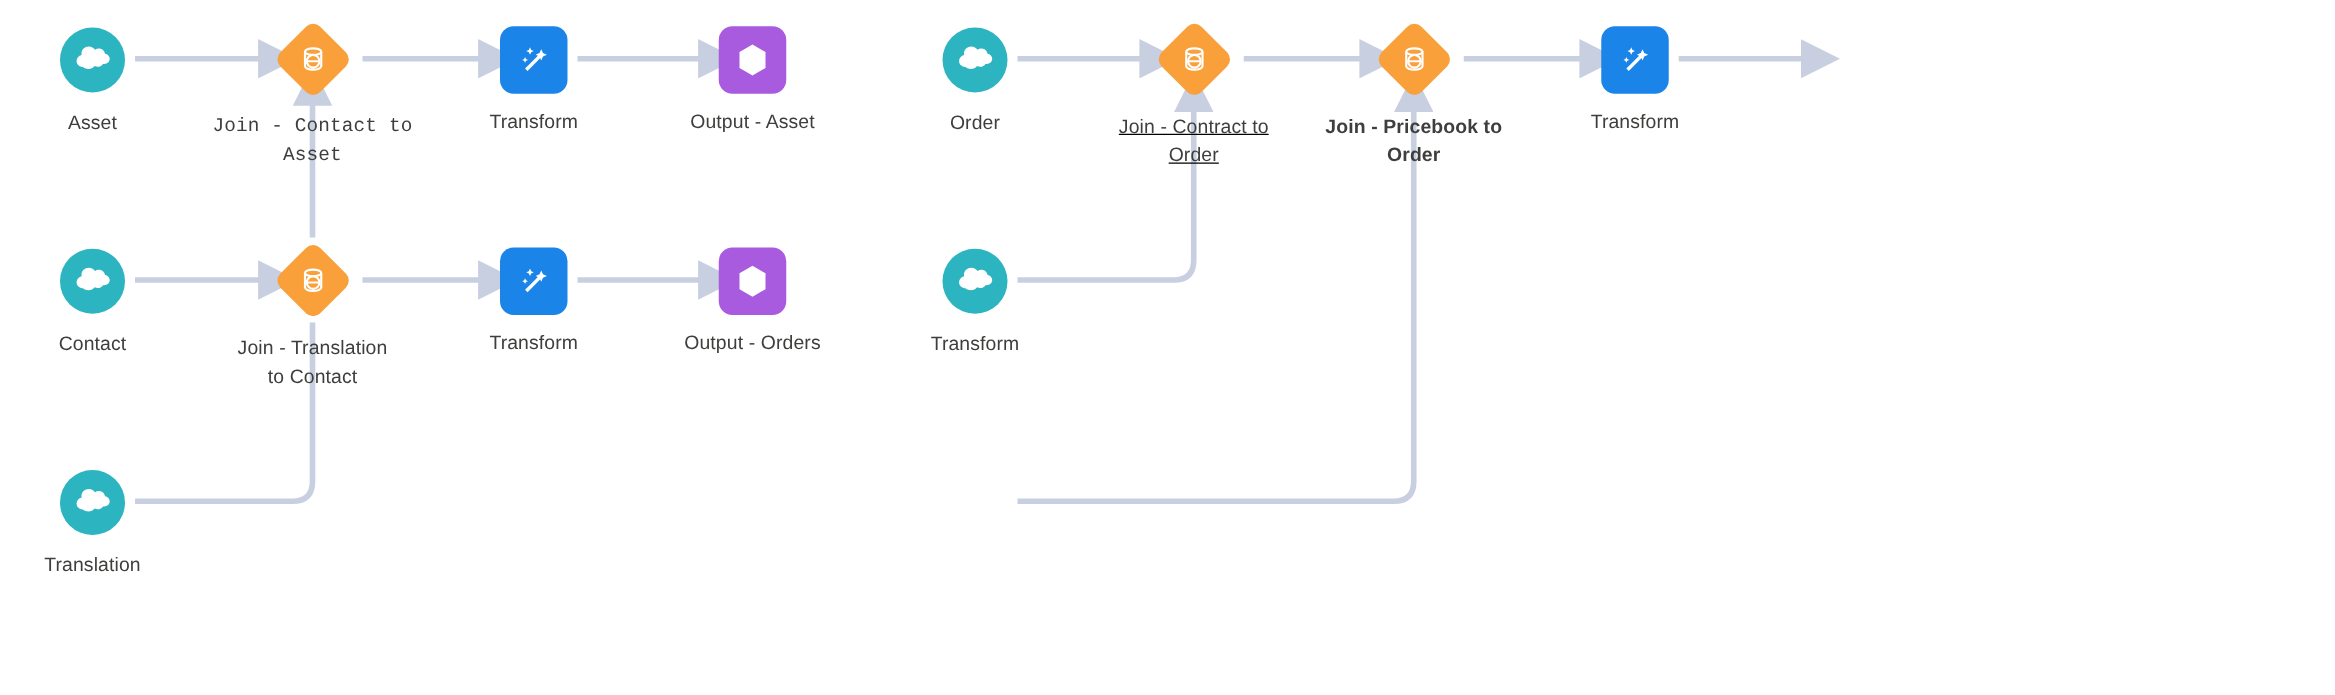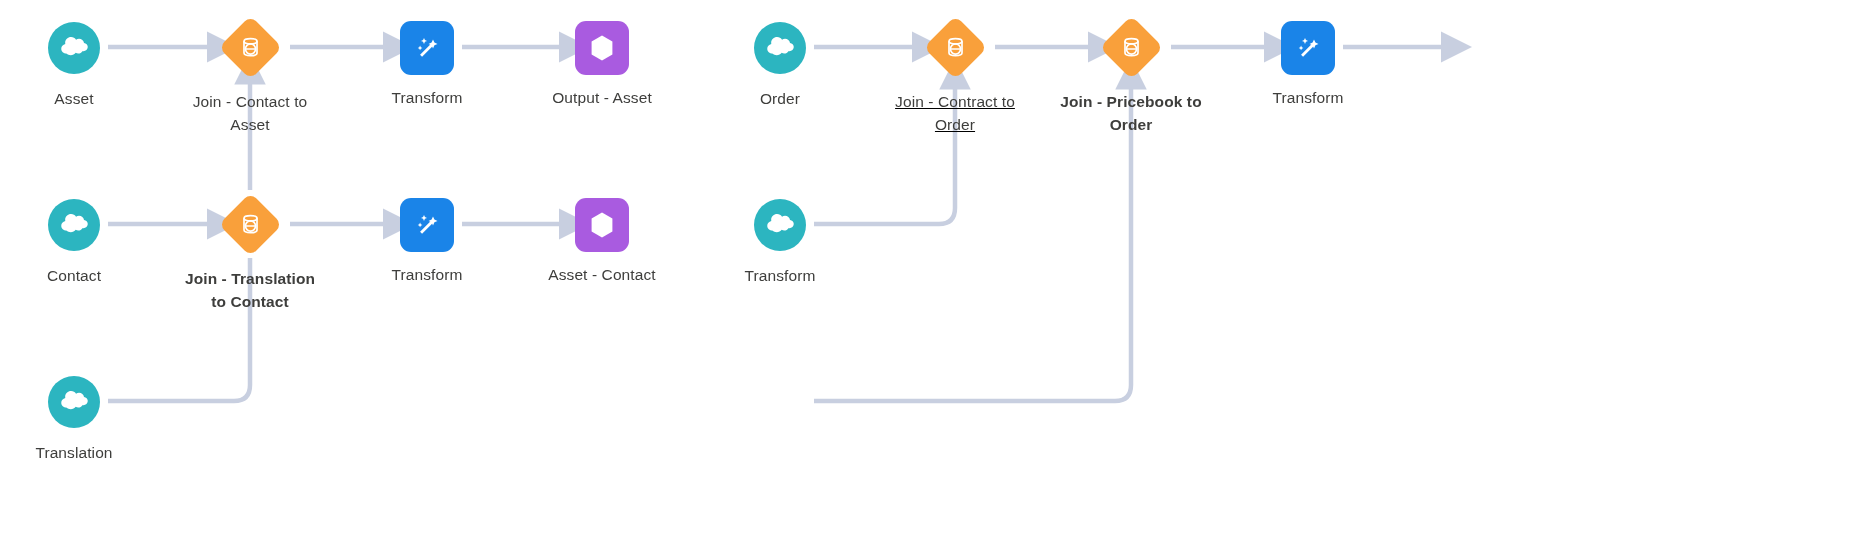--- a/index.html
+++ b/index.html
@@ -148,21 +148,21 @@
 <div class="node" style="left: 74px; top: 20px;">
       <div class="node-shape">
         <div class="shape-source">
           <svg width="34" height="34" viewBox="0 0 40 40" aria-hidden="true">
             <path fill="#ffffff" d="M11.2 26.6c-3.4 0-6.2-2.5-6.2-5.7 0-2.7 2-5 4.8-5.6-.1-.5-.2-1-.2-1.5 0-3.6 3.1-6.6 7-6.6 2.4 0 4.6 1.2 5.8 3.1 1-.7 2.2-1.1 3.5-1.1 3 0 5.5 2.1 5.9 4.9 2.5.3 4.4 2.3 4.4 4.8 0 2.7-2.3 4.9-5.2 4.9-.4 0-.8 0-1.2-.1-.9 1.6-2.7 2.7-4.8 2.7-1.1 0-2.1-.3-3-.8-1.3 1.8-3.5 2.9-5.9 2.9-1.8 0-3.5-.6-4.9-1.6z"></path>
           </svg>
         </div>
       </div>
       <div class="node-label">Asset</div>
     </div>
-    <div class="node" style="left: 250px; top: 20px;">
+    <div class="node" style="left: 250px; top: 20px; font-family: Liberation Mono, monospace;">
       <div class="node-shape">
         <div class="shape-join">
           <div class="shape-join-inner">
             <span class="shape-join-glyph">
               <svg width="26" height="26" viewBox="0 0 32 32" aria-hidden="true">
                 <ellipse cx="16" cy="7.5" rx="8" ry="3.2" fill="none" stroke="#ffffff" stroke-width="2.1"></ellipse>
                 <path d="M8 7.5 V22 c0 1.8 3.6 3.2 8 3.2 s8-1.4 8-3.2 V7.5" fill="none" stroke="#ffffff" stroke-width="2.1"></path>
                 <circle cx="16" cy="17" r="6.2" fill="none" stroke="#ffffff" stroke-width="2.1"></circle>
                 <line x1="10.5" y1="17" x2="21.5" y2="17" stroke="#ffffff" stroke-width="2.1"></line>
               </svg>
@@ -199,21 +199,21 @@
     <div class="node" style="left: 74px; top: 197px;">
       <div class="node-shape">
         <div class="shape-source">
           <svg width="34" height="34" viewBox="0 0 40 40" aria-hidden="true">
             <path fill="#ffffff" d="M11.2 26.6c-3.4 0-6.2-2.5-6.2-5.7 0-2.7 2-5 4.8-5.6-.1-.5-.2-1-.2-1.5 0-3.6 3.1-6.6 7-6.6 2.4 0 4.6 1.2 5.8 3.1 1-.7 2.2-1.1 3.5-1.1 3 0 5.5 2.1 5.9 4.9 2.5.3 4.4 2.3 4.4 4.8 0 2.7-2.3 4.9-5.2 4.9-.4 0-.8 0-1.2-.1-.9 1.6-2.7 2.7-4.8 2.7-1.1 0-2.1-.3-3-.8-1.3 1.8-3.5 2.9-5.9 2.9-1.8 0-3.5-.6-4.9-1.6z"></path>
           </svg>
         </div>
       </div>
       <div class="node-label">Contact</div>
     </div>
-    <div class="node" style="left: 250px; top: 197px; font-weight: bold;">
+    <div class="node" style="left: 250px; top: 197px;">
       <div class="node-shape">
         <div class="shape-join">
           <div class="shape-join-inner">
             <span class="shape-join-glyph">
               <svg width="26" height="26" viewBox="0 0 32 32" aria-hidden="true">
                 <ellipse cx="16" cy="7.5" rx="8" ry="3.2" fill="none" stroke="#ffffff" stroke-width="2.1"></ellipse>
                 <path d="M8 7.5 V22 c0 1.8 3.6 3.2 8 3.2 s8-1.4 8-3.2 V7.5" fill="none" stroke="#ffffff" stroke-width="2.1"></path>
                 <circle cx="16" cy="17" r="6.2" fill="none" stroke="#ffffff" stroke-width="2.1"></circle>
                 <line x1="10.5" y1="17" x2="21.5" y2="17" stroke="#ffffff" stroke-width="2.1"></line>
               </svg>
@@ -238,21 +238,21 @@
       <div class="node-label">Transform</div>
     </div>
     <div class="node" style="left: 602px; top: 197px;">
       <div class="node-shape">
         <div class="shape-output">
           <svg width="32" height="32" viewBox="0 0 32 32" aria-hidden="true">
             <path fill="#ffffff" d="M16 3.6l10.4 6v12.8l-10.4 6-10.4-6V9.6z"></path>
           </svg>
         </div>
       </div>
-      <div class="node-label">Asset - Contact</div>
+      <div class="node-label">Output - Orders</div>
     </div>
     <div class="node" style="left: 74px; top: 374px;">
       <div class="node-shape">
         <div class="shape-source">
           <svg width="34" height="34" viewBox="0 0 40 40" aria-hidden="true">
             <path fill="#ffffff" d="M11.2 26.6c-3.4 0-6.2-2.5-6.2-5.7 0-2.7 2-5 4.8-5.6-.1-.5-.2-1-.2-1.5 0-3.6 3.1-6.6 7-6.6 2.4 0 4.6 1.2 5.8 3.1 1-.7 2.2-1.1 3.5-1.1 3 0 5.5 2.1 5.9 4.9 2.5.3 4.4 2.3 4.4 4.8 0 2.7-2.3 4.9-5.2 4.9-.4 0-.8 0-1.2-.1-.9 1.6-2.7 2.7-4.8 2.7-1.1 0-2.1-.3-3-.8-1.3 1.8-3.5 2.9-5.9 2.9-1.8 0-3.5-.6-4.9-1.6z"></path>
           </svg>
         </div>
       </div>
       <div class="node-label">Translation</div>

